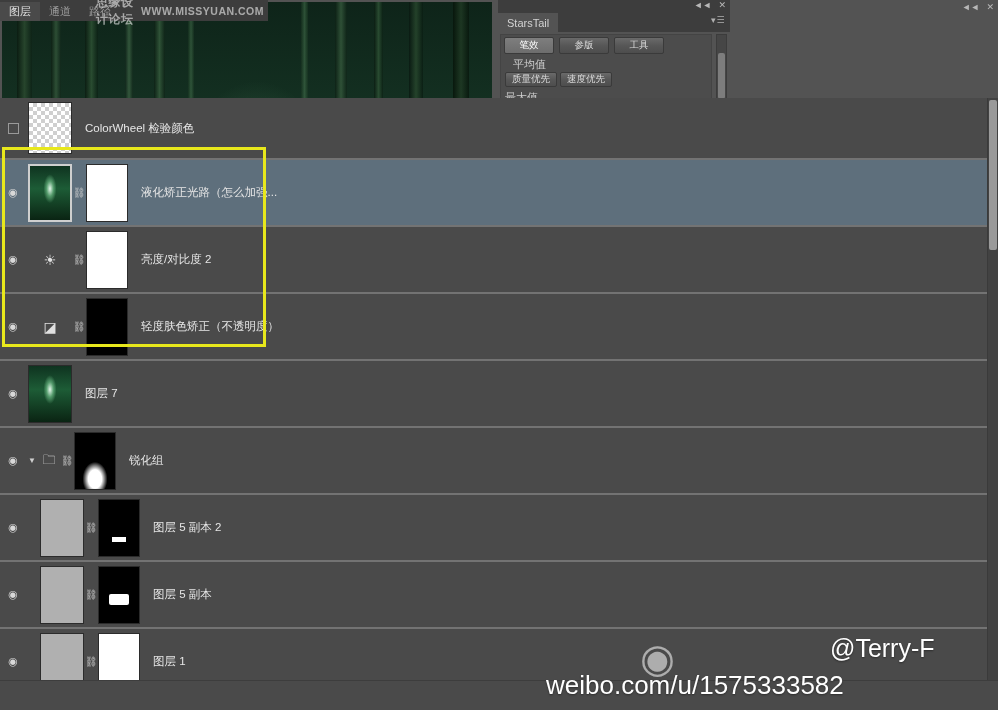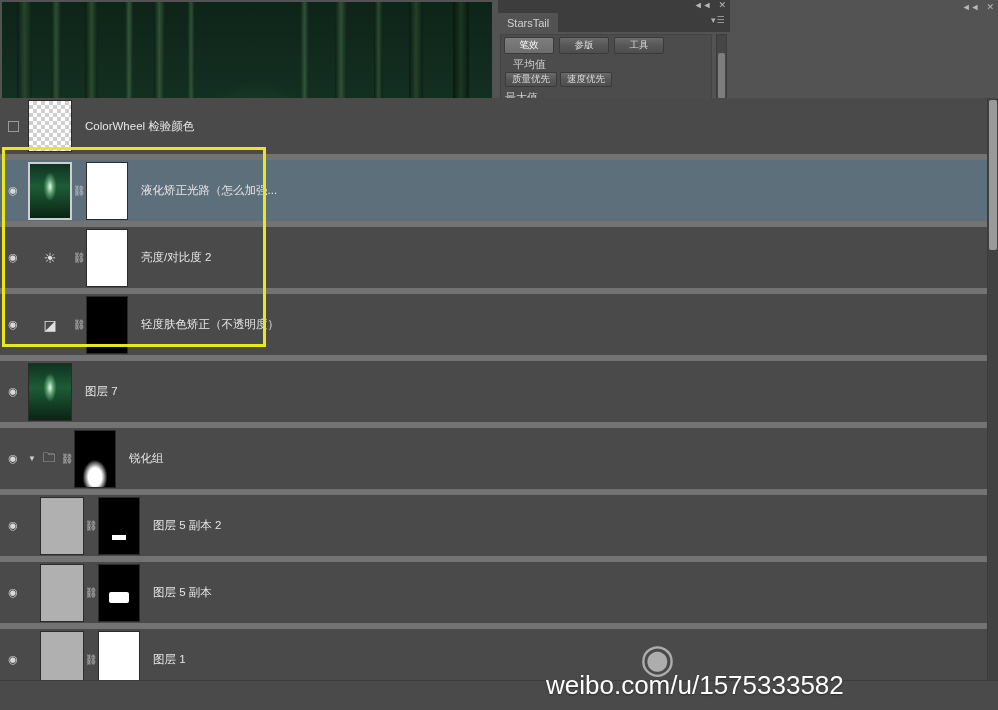--- a/index.html
+++ b/index.html
@@ -242,21 +242,21 @@
   }
   #lay-lockrow {
     height: 25px; display: flex; align-items: center; gap: 7px; padding: 0 7px;
     border-bottom: 1px solid #3f3f3f;
   }
   #lay-list {
     position: absolute; left: 0; top: 98px; right: 0; bottom: 30px; overflow: hidden;
   }
   .layer-row {
     position: relative; height: 67px; display: flex; align-items: center;
-    border-bottom: 6px solid #737373; background: #4a4a4a;
+    border-bottom: 2px solid #737373; background: #4a4a4a;
   }
   .layer-row.selected { background: #5e6f7c; }
   .eye {
     width: 26px; display: flex; align-items: center; justify-content: center;
     color: #d8d8d8; font-size: 11px; flex: none;
   }
   .lr-expand { width: 12px; color: #cfcfcf; font-size: 8px; flex: none; text-align: center; }
   .thumb-main {
     width: 44px; height: 58px; border: 1px solid #2b2b2b; flex: none; margin-left: 2px;
   }
@@ -526,20 +526,29 @@
         <div id="pp-footer-dot"></div>
       </div>
     </div>
   </div>
 
   <div id="layers">
     <div id="lay-toprow">
       <span>◄◄</span>
       <span>✕</span>
     </div>
+    <div id="lay-titlebar">
+      <div class="lay-tab active">图层</div>
+      <div class="lay-tab inactive">通道</div>
+      <div class="lay-tab inactive">路径</div>
+      <div id="wm-forum">
+        <span>思缘设计论坛</span>
+        <span id="wm-forum-url">WWW.MISSYUAN.COM</span>
+      </div>
+    </div>
 
     <div id="lay-filterrow">
       <div id="lay-kind-select">
         <span class="filter-icon">⌕</span>
         <span>类型</span>
         <span style="margin-left:auto;font-size:8px;">⇕</span>
       </div>
       <span class="filter-icon">▣</span>
       <span class="filter-icon">◐</span>
       <span class="filter-icon">T</span>
@@ -655,16 +664,17 @@
 
     <div id="lay-scrollbar">
       <div id="lay-scroll-thumb"></div>
     </div>
 
     <div id="lay-footer"></div>
   </div>
 
   <div id="wm-weibo">
     <div id="wm-weibo-logo">◉</div>
+    <div id="wm-weibo-handle">@Terry-F</div>
     <div id="wm-weibo-url">weibo.com/u/1575333582</div>
   </div>
 
 </div>
 
 </body></html>

